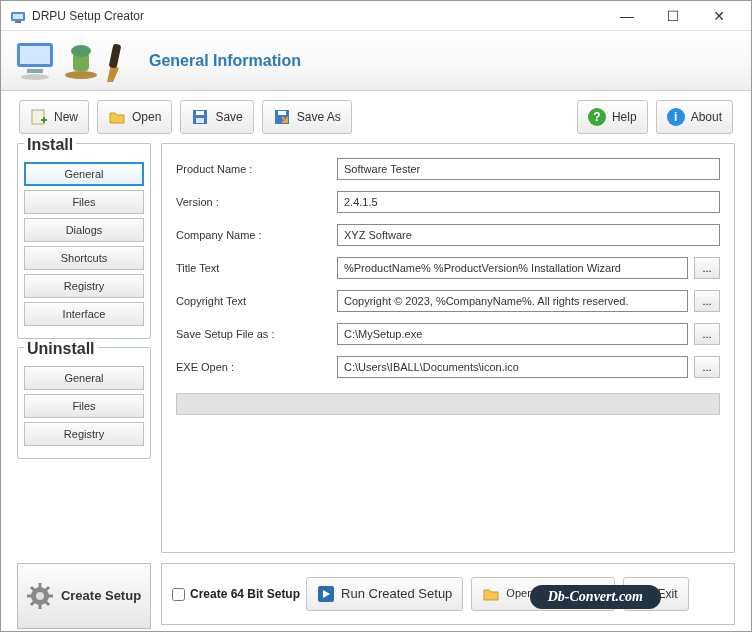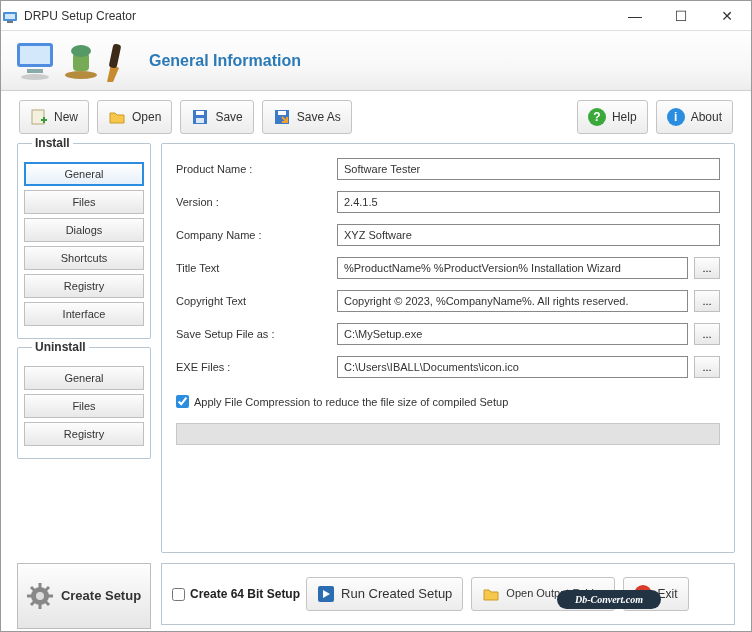--- a/index.html
+++ b/index.html
@@ -1,55 +1,55 @@
 <!DOCTYPE html>
 <html><head>
 <meta charset="utf-8">
 <style>
 * { box-sizing: border-box; margin: 0; padding: 0; font-family: "Segoe UI", Tahoma, sans-serif; }
 body { background: #fff; width: 752px; height: 632px; overflow: hidden; border: 1px solid #999; position: relative; }
 
-.titlebar { height: 30px; background: #fff; display: flex; align-items: center; padding: 0 1px; border-bottom: 1px solid #e0e0e0; }
+.titlebar { height: 30px; background: #fff; display: flex; align-items: center; padding: 0 9px; border-bottom: 1px solid #e0e0e0; }
 .titlebar-icon { width: 16px; height: 16px; margin-right: 6px; display:flex; align-items:center; justify-content:center; }
 .titlebar-title { font-size: 12px; color: #333; flex: 1; }
 .titlebar-btns { display: flex; }
 .titlebar-btn { width: 46px; height: 30px; display: flex; align-items: center; justify-content: center; color: #333; font-size: 14px; }
 
 .banner { height: 60px; background: linear-gradient(to bottom, #fefefe 0%, #f8f8f8 60%, #ededed 100%); display: flex; align-items: center; padding: 0 14px; border-bottom: 1px solid #cfcfcf; }
 .banner-icons { display: flex; align-items: center; gap: -4px; margin-right: 18px; }
 .banner-title { font-size: 16px; color: #2b7ab8; font-weight: 600; }
 
 .toolbar { height: 52px; display: flex; align-items: center; gap: 8px; padding: 8px 18px; }
 .tool-btn { height: 34px; display: flex; align-items: center; gap: 6px; padding: 0 10px; background: linear-gradient(#fdfdfd,#ececec); border: 1px solid #c4c4c4; border-radius: 3px; font-size: 12px; color: #333; cursor: pointer; }
 .spacer { flex: 1; }
 
 .body-area { display: flex; padding: 0 16px 10px 16px; gap: 10px; height: 420px; }
 
 .left-col { width: 134px; display: flex; flex-direction: column; gap: 8px; }
 .group { border: 1px solid #b8c6d1; border-radius: 2px; padding: 18px 6px 8px 6px; position: relative; }
-.group-title { position: absolute; top: -8px; left: 6px; background: #fff; padding: 0 3px; font-size: 12px; font-weight: 700; color: #333; margin-left: 8px; }
+.group-title { position: absolute; top: -8px; left: 6px; background: #fff; padding: 0 3px; font-size: 16px; font-weight: 700; color: #333; }
 .nav-btn { width: 100%; height: 24px; margin-bottom: 4px; background: linear-gradient(#fdfdfd,#e8e8e8); border: 1px solid #bfbfbf; font-size: 11px; color: #333; display:flex; align-items:center; justify-content:center; cursor:pointer; }
 .nav-btn.sel { border: 2px solid #2a8de0; background: linear-gradient(#fff,#e6f0fa); }
 
 .form-panel { flex: 1; border: 1px solid #b8c6d1; border-radius: 2px; padding: 14px 14px 10px 14px; position: relative; display:flex; flex-direction:column; gap:11px; }
 .form-row { display: flex; align-items: center; }
 .form-label { width: 118px; font-size: 11px; color: #333; }
 .form-input { flex: 1; height: 22px; border: 1px solid #888; padding: 0 6px; font-size: 11px; color: #333; background:#fff;margin-left:43px; }
 .browse-btn { width: 26px; height: 22px; margin-left: 6px; background: linear-gradient(#fdfdfd,#e8e8e8); border:1px solid #bfbfbf; font-size:11px; cursor:pointer; display:flex; align-items:center; justify-content:center; }
 .check-row { display:flex; align-items:center; gap:5px; font-size:11px; color:#333; margin-top:6px; }
 .progress-bar { height: 22px; background: #e2e2e2; border:1px solid #c8c8c8; margin-top:4px; }
 
 .bottom { display: flex; gap: 10px; padding: 0 16px 14px 16px; height: 76px; }
 .create-btn { width: 134px; height: 66px; background: linear-gradient(#fdfdfd,#e6e6e6); border:1px solid #bdbdbd; display:flex; align-items:center; justify-content:center; gap:8px; font-size:13px; font-weight:700; color:#333; cursor:pointer; }
 .bottom-right { flex:1; border:1px solid #b8c6d1; padding:6px 10px; display:flex; gap:6px; }
 .cb64 { display:flex; align-items:center; gap:5px; font-size:12px; font-weight:700; color:#222; }
 .bottom-btns { display:flex; gap:8px; align-items:center; }
 .exit-btn { margin-left:auto; }
 
-.watermark { position:absolute; right:90px; bottom:22px; background:#234; color:#fff; font-weight:700; font-size:10px; padding:4px 18px; border-radius:12px; font-style:italic; font-family: Georgia, serif; }
+.watermark { position:absolute; right:90px; bottom:22px; background:#234; color:#fff; font-weight:700; font-size:14px; padding:4px 18px; border-radius:12px; font-style:italic; font-family: Georgia, serif; }
 
 .ic { display:inline-flex; width:18px; height:18px; align-items:center; justify-content:center; }
 .round { width:18px; height:18px; border-radius:50%; display:flex; align-items:center; justify-content:center; color:#fff; font-weight:700; font-size:12px; }
 input[type=checkbox]{ width:13px; height:13px; accent-color:#2a8de0; }
 </style>
 </head>
 <body>
 
 <div class="titlebar">
   <span class="titlebar-icon">
@@ -178,27 +178,23 @@
       <span class="form-label">Copyright Text</span>
       <input class="form-input" value="Copyright © 2023, %CompanyName%. All rights reserved." style="">
       <button class="browse-btn">...</button>
     </div>
     <div class="form-row">
       <span class="form-label">Save Setup File as :</span>
       <input class="form-input" value="C:\MySetup.exe" style="">
       <button class="browse-btn">...</button>
     </div>
     <div class="form-row">
-      <span class="form-label">EXE Files :</span>
+      <span class="form-label">EXE Open :</span>
       <input class="form-input" value="C:\Users\IBALL\Documents\icon.ico" style="">
       <button class="browse-btn">...</button>
-    </div>
-    <div class="check-row">
-      <input type="checkbox" checked="" style="">
-      <span>Apply File Compression to reduce the file size of compiled Setup</span>
     </div>
     <div class="progress-bar"></div>
   </div>
 </div>
 
 <div class="bottom">
   <button class="create-btn">
     <span class="ic" style="width:26px;height:26px">
       <svg width="26" height="26" viewBox="0 0 26 26">
           <circle cx="13" cy="13" r="9" fill="#888"></circle>

